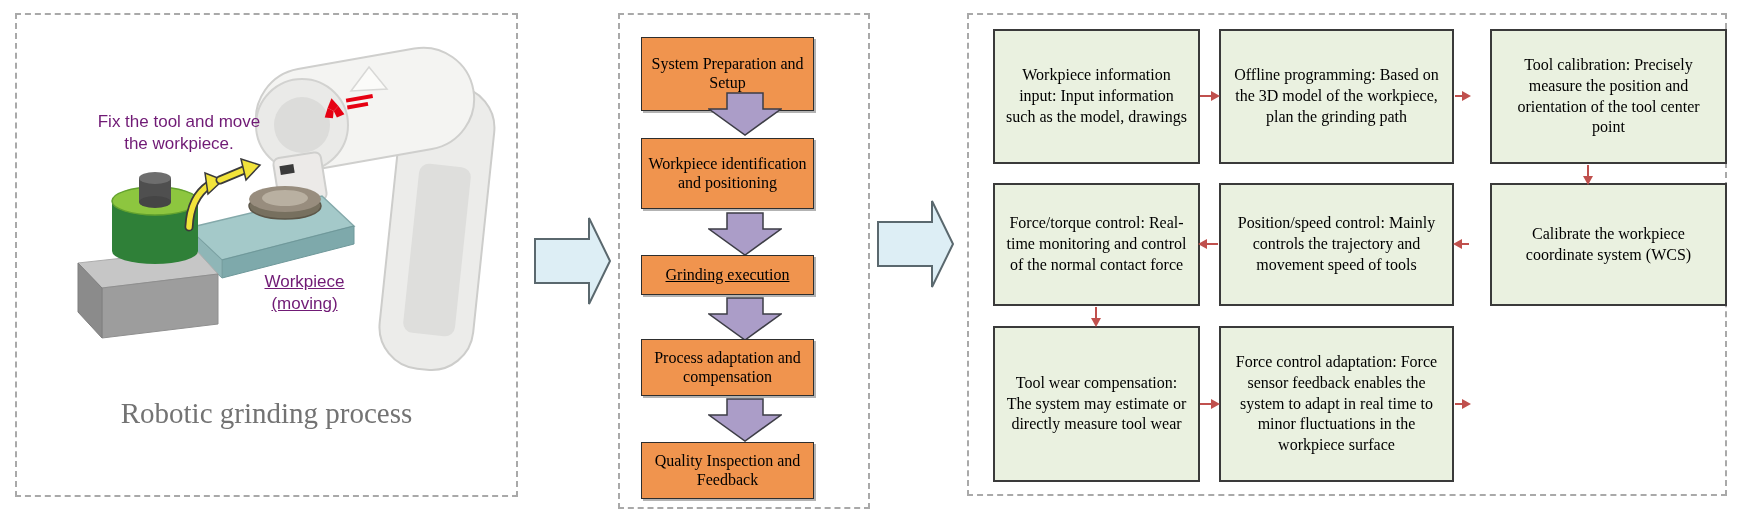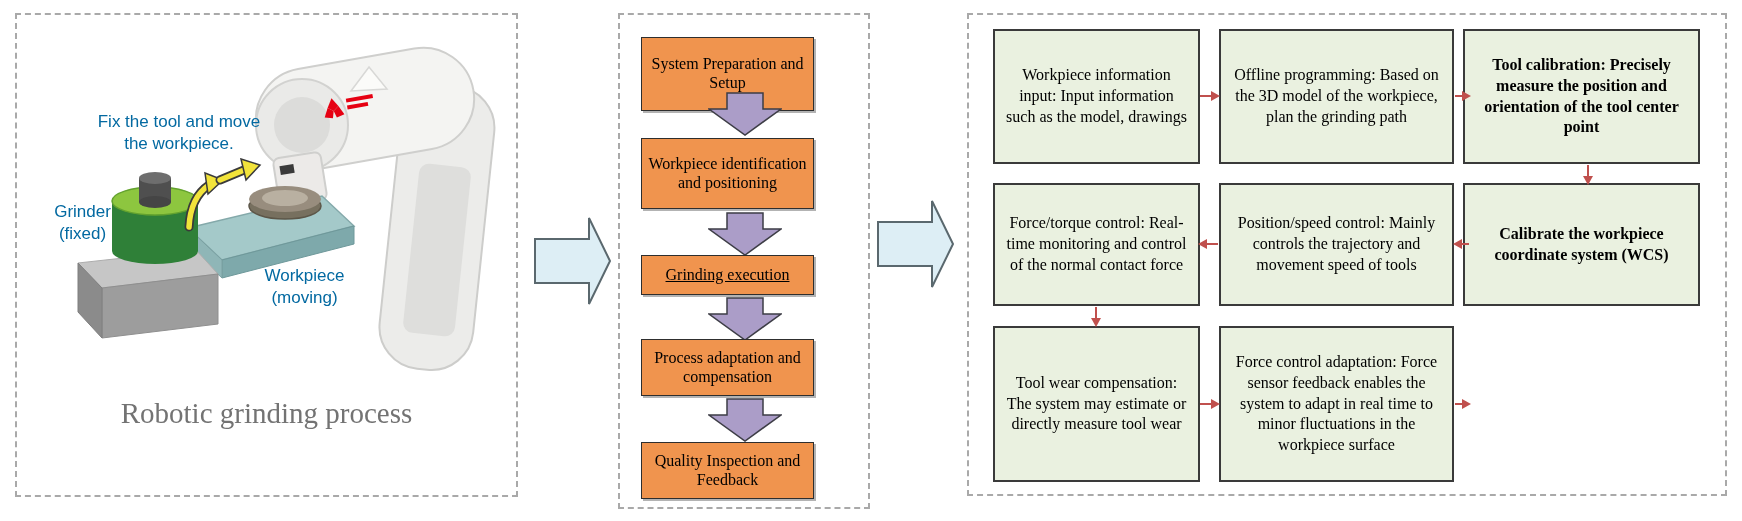--- a/index.html
+++ b/index.html
@@ -10,21 +10,21 @@
   .panel {
     position:absolute; border:2px dashed var(--panel-border,#a9a9a9); background:#fff;
     box-sizing:border-box;
   }
   #left-panel  { left:15px;  top:13px; width:503px; height:484px; }
   #mid-panel   { left:618px; top:13px; width:252px; height:496px; }
   #right-panel { left:967px; top:13px; width:760px; height:483px; }
 
   
   .img-label {
-    position:absolute; font-family:"Liberation Sans", sans-serif; color:#0369a1;
+    position:absolute; font-family:"Liberation Sans", sans-serif; color:#701a75;
     font-size:17px; line-height:1.32; text-align:center; white-space:pre-line;
     font-weight:500;
   }
   #caption {
     position:absolute; left:0; right:0; top:382px; text-align:center;
     font-family:"Liberation Serif", serif; font-size:29px; color:#737373;
   }
 
   
   .step-box {
@@ -45,21 +45,21 @@
 
   
   .detail-box {
     position:absolute; box-sizing:border-box;
     background:var(--detail-box,#EAF1E0); border:2px solid #3a3a3a;
     display:flex; align-items:center; justify-content:center; text-align:center;
     font-size:16px; line-height:1.3; color:#000; padding:4px 9px;
   }
   .c1 { left:24px;  width:207px; }
   .c2 { left:250px; width:235px; }
-  .c3 { left:494px; width:237px;font-weight:bold; }
+  .c3 { left:521px; width:237px; }
   .r1 { top:14px;  height:135px; }
   .r2 { top:168px; height:123px; }
   .r3 { top:311px; height:156px; }
 
   
   .red-h { position:absolute; height:0; border-top:2px solid var(--red-arrow,#C0504D); }
   .red-h.right::after {
     content:""; position:absolute; right:-2px; top:-6px;
     border-left:9px solid var(--red-arrow,#C0504D);
     border-top:5px solid transparent; border-bottom:5px solid transparent;
@@ -139,23 +139,21 @@
         <path d="M172,212 C173,192 180,178 192,170" fill="none" stroke="#f2e33a" stroke-width="5.5" stroke-linecap="round"></path>
         <polygon points="188,158 206,165 191,179" fill="#f2e33a" stroke="#3a3a3a" stroke-width="1.5"></polygon>
         <path d="M203,165 L227,155" fill="none" stroke="#3a3a3a" stroke-width="9" stroke-linecap="round"></path>
         <path d="M203,165 L227,155" fill="none" stroke="#f2e33a" stroke-width="5.5" stroke-linecap="round"></path>
         <polygon points="224,144 243,150 229,165" fill="#f2e33a" stroke="#3a3a3a" stroke-width="1.5"></polygon>
       </g>
     </svg>
 
     <div class="img-label" id="label-tool" style="left:72px; top:96px; width:180px;">Fix the tool and move
 the workpiece.</div>
-    <div class="img-label" id="label-grinder" style="left:18px; top:186px; width:95px;">Grinder
-(fixed)</div>
-    <div class="img-label" id="label-workpiece" style="left:240px; top:250px; width:95px;">Workpiece
+    <div class="img-label" id="label-workpiece" style="left:240px; top:256px; width:95px;text-decoration:underline;">Workpiece
 (moving)</div>
     <div id="caption">Robotic grinding process</div>
   </div>
 
   <svg class="blue-arrow" id="blue-arrow-1" viewBox="0 0 78 90">
     <polygon class="fill-blue" points="1,23 55,23 55,2 76,45 55,88 55,67 1,67"></polygon>
   </svg>
 
   <div class="panel" id="mid-panel">
     <div class="step-box" style="top:22px;  height:74px;">System Preparation and Setup</div>

